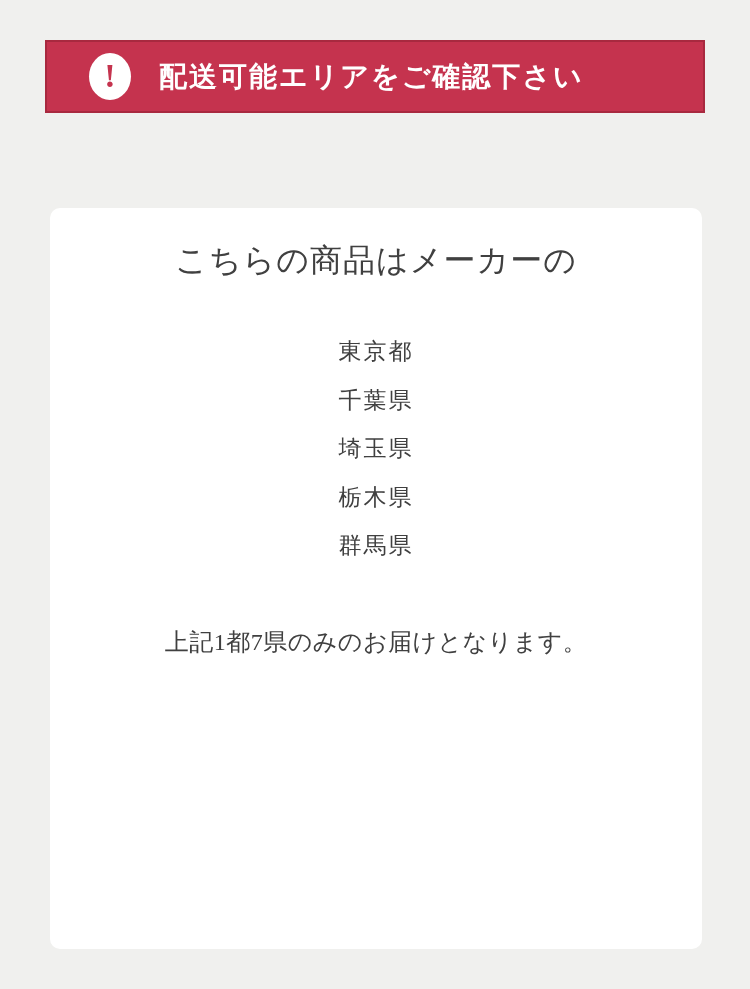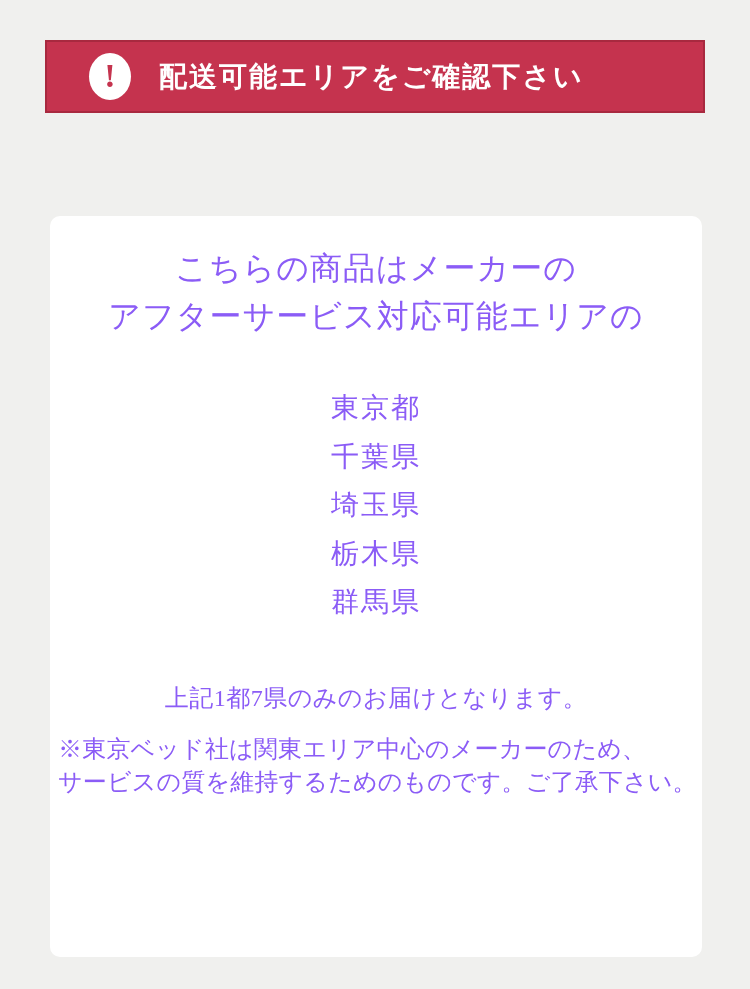--- a/index.html
+++ b/index.html
@@ -53,39 +53,39 @@
     font-size: 28px;
     font-weight: 600;
     letter-spacing: 2px;
     margin-left: 28px;
     white-space: nowrap;
   }
   
   .card {
     position: absolute;
     left: 50px;
-    top: 216px;
+    top: 208px;
     width: 652px;
     height: 741px;
     box-sizing: border-box;
     background: #ffffff;
     border-radius: 10px;
     padding: 16px 8px 0 8px;
     text-align: center;
-    color: #8b5cf6;
+    color: #404040;
   }
   .intro {
     margin-top: 12px;
     font-size: 32px;
     line-height: 48px;
     letter-spacing: 1px;
   }
   .prefecture-list {
     margin-top: 44px;
-    font-size: 28px;
+    font-size: 23px;
     line-height: 48.5px;
     letter-spacing: 2px;
   }
   .main-note {
     margin-top: 46px;
     font-size: 24px;
     line-height: 50px;
     letter-spacing: 0.5px;
     white-space: nowrap;
   }
@@ -107,33 +107,28 @@
     <div class="badge">
       <span class="mark">!</span>
     </div>
     <span class="banner-text">配送可能エリアをご確認下さい</span>
   </div>
 
   <div class="card">
 
     <div class="intro">
       <div>こちらの商品はメーカーの</div>
-      <div>アフターサービス対応可能エリアの</div>
     </div>
 
     <div class="prefecture-list">
       <div>東京都</div>
       <div>千葉県</div>
       <div>埼玉県</div>
       <div>栃木県</div>
       <div>群馬県</div>
     </div>
 
     <div class="main-note">上記1都7県のみのお届けとなります。</div>
 
-    <div class="footnote">
-      <div>※東京ベッド社は関東エリア中心のメーカーのため、</div>
-      <div>サービスの質を維持するためのものです。ご了承下さい。</div>
-    </div>
 
   </div>
 
 </div>
 
 </body></html>

